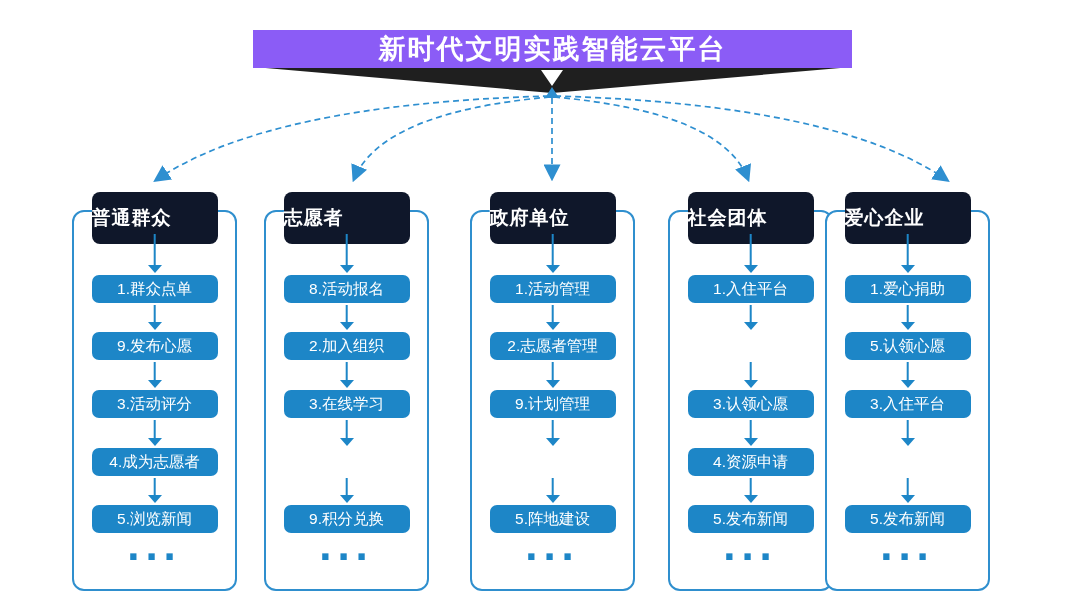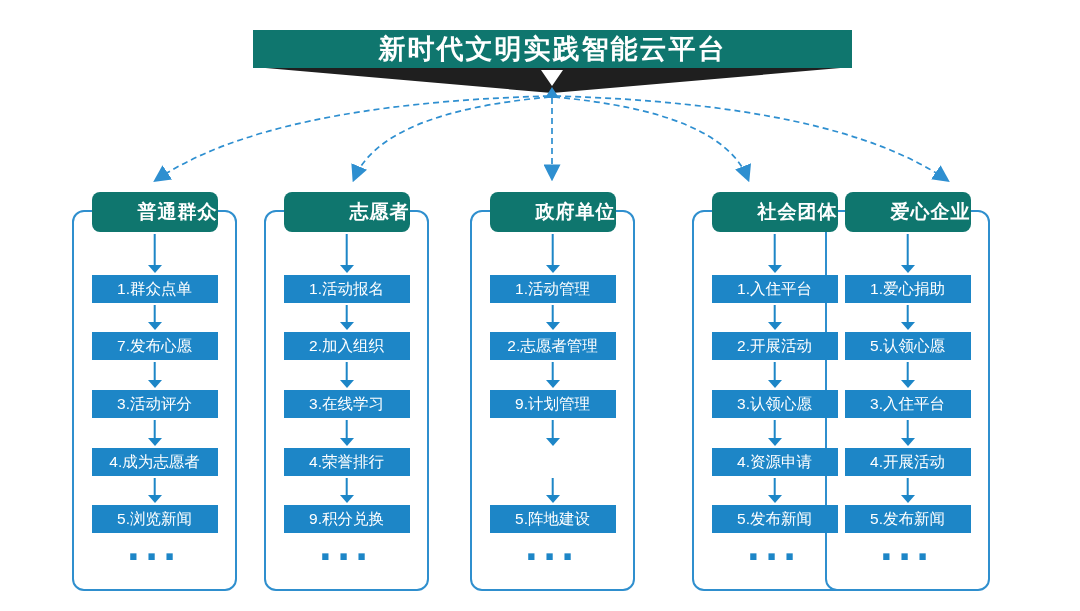--- a/index.html
+++ b/index.html
@@ -3,38 +3,38 @@
 <meta charset="utf-8">
 <style>
   html,body{margin:0;padding:0;background:#ffffff;}
   .stage{
     position:relative;width:1080px;height:611px;background:#ffffff;overflow:hidden;
     font-family:"Liberation Sans","DejaVu Sans",sans-serif;
   }
   
   .banner{
     position:absolute;left:253px;top:30px;width:599px;height:38px;
-    background:#0f766e;display:flex;align-items:center;justify-content:center;
+    background:#8b5cf6;display:flex;align-items:center;justify-content:center;
   }
   .banner span{color:#ffffff;font-size:27px;font-weight:bold;letter-spacing:2px;white-space:nowrap;}
   
   .overlay{position:absolute;left:0;top:0;width:1080px;height:611px;}
   
   .col{position:absolute;top:210px;width:165px;height:381px;}
   .frame{position:absolute;left:0;top:0;right:0;bottom:0;border:2px solid #2f8fce;border-radius:12px;background:#ffffff;}
   .hdr{
     position:absolute;top:-18px;left:50%;transform:translateX(-50%);
-    width:126px;height:40px;background:#0f766e;border-radius:8px;
-    display:flex;align-items:center;justify-content:flex-end;z-index:2;
+    width:126px;height:52px;background:#0f172a;border-radius:8px;
+    display:flex;align-items:center;justify-content:flex-start;z-index:2;
   }
   .hdr span{color:#ffffff;font-size:19px;font-weight:bold;letter-spacing:1px;white-space:nowrap;}
   .item{
     position:absolute;left:50%;transform:translateX(-50%);
     width:126px;height:28px;background:#1d86c7;
-    display:flex;align-items:center;justify-content:center;z-index:2;
+    display:flex;align-items:center;justify-content:center;z-index:2;border-radius:7px;
   }
   .item span{color:#ffffff;font-size:15.5px;white-space:nowrap;}
   .i0{top:65px}.i1{top:122px}.i2{top:180px}.i3{top:238px}.i4{top:295px}
   
   .varrow{position:absolute;left:50%;transform:translateX(-50%);width:14px;z-index:2;}
   .varrow .stem{position:absolute;top:0;bottom:7px;left:50%;width:2.6px;transform:translateX(-50%);background:#1d86c7;display:block;}
   .varrow .head{position:absolute;bottom:0;left:50%;transform:translateX(-50%);width:0;height:0;display:block;
     border-left:7px solid transparent;border-right:7px solid transparent;border-top:8px solid #1d86c7;}
   .a0{top:24px;height:39px}
   .a1{top:95px;height:25px}
@@ -87,21 +87,21 @@
         <i class="head"></i>
       </div>
     <div class="item i0">
         <span>1.群众点单</span>
       </div>
     <div class="varrow a1">
         <i class="stem"></i>
         <i class="head"></i>
       </div>
     <div class="item i1">
-        <span>7.发布心愿</span>
+        <span>9.发布心愿</span>
       </div>
     <div class="varrow a2">
         <i class="stem"></i>
         <i class="head"></i>
       </div>
     <div class="item i2">
         <span>3.活动评分</span>
       </div>
     <div class="varrow a3">
         <i class="stem"></i>
@@ -123,43 +123,40 @@
   <div class="col" style="left:264px">
     <div class="frame"></div>
     <div class="hdr">
       <span>志愿者</span>
     </div>
     <div class="varrow a0">
         <i class="stem"></i>
         <i class="head"></i>
       </div>
     <div class="item i0">
-        <span>1.活动报名</span>
+        <span>8.活动报名</span>
       </div>
     <div class="varrow a1">
         <i class="stem"></i>
         <i class="head"></i>
       </div>
     <div class="item i1">
         <span>2.加入组织</span>
       </div>
     <div class="varrow a2">
         <i class="stem"></i>
         <i class="head"></i>
       </div>
     <div class="item i2">
         <span>3.在线学习</span>
       </div>
     <div class="varrow a3">
         <i class="stem"></i>
         <i class="head"></i>
       </div>
-    <div class="item i3">
-        <span>4.荣誉排行</span>
-      </div>
     <div class="varrow a4">
         <i class="stem"></i>
         <i class="head"></i>
       </div>
     <div class="item i4">
         <span>9.积分兑换</span>
       </div>
     <div class="dots">...</div>
   </div>
 
@@ -196,38 +193,35 @@
     <div class="varrow a4">
         <i class="stem"></i>
         <i class="head"></i>
       </div>
     <div class="item i4">
         <span>5.阵地建设</span>
       </div>
     <div class="dots">...</div>
   </div>
 
-  <div class="col" style="left:692px">
+  <div class="col" style="left:668px">
     <div class="frame"></div>
     <div class="hdr">
       <span>社会团体</span>
     </div>
     <div class="varrow a0">
         <i class="stem"></i>
         <i class="head"></i>
       </div>
     <div class="item i0">
         <span>1.入住平台</span>
       </div>
     <div class="varrow a1">
         <i class="stem"></i>
         <i class="head"></i>
-      </div>
-    <div class="item i1">
-        <span>2.开展活动</span>
       </div>
     <div class="varrow a2">
         <i class="stem"></i>
         <i class="head"></i>
       </div>
     <div class="item i2">
         <span>3.认领心愿</span>
       </div>
     <div class="varrow a3">
         <i class="stem"></i>
@@ -269,23 +263,20 @@
         <i class="stem"></i>
         <i class="head"></i>
       </div>
     <div class="item i2">
         <span>3.入住平台</span>
       </div>
     <div class="varrow a3">
         <i class="stem"></i>
         <i class="head"></i>
       </div>
-    <div class="item i3">
-        <span>4.开展活动</span>
-      </div>
     <div class="varrow a4">
         <i class="stem"></i>
         <i class="head"></i>
       </div>
     <div class="item i4">
         <span>5.发布新闻</span>
       </div>
     <div class="dots">...</div>
   </div>
 

